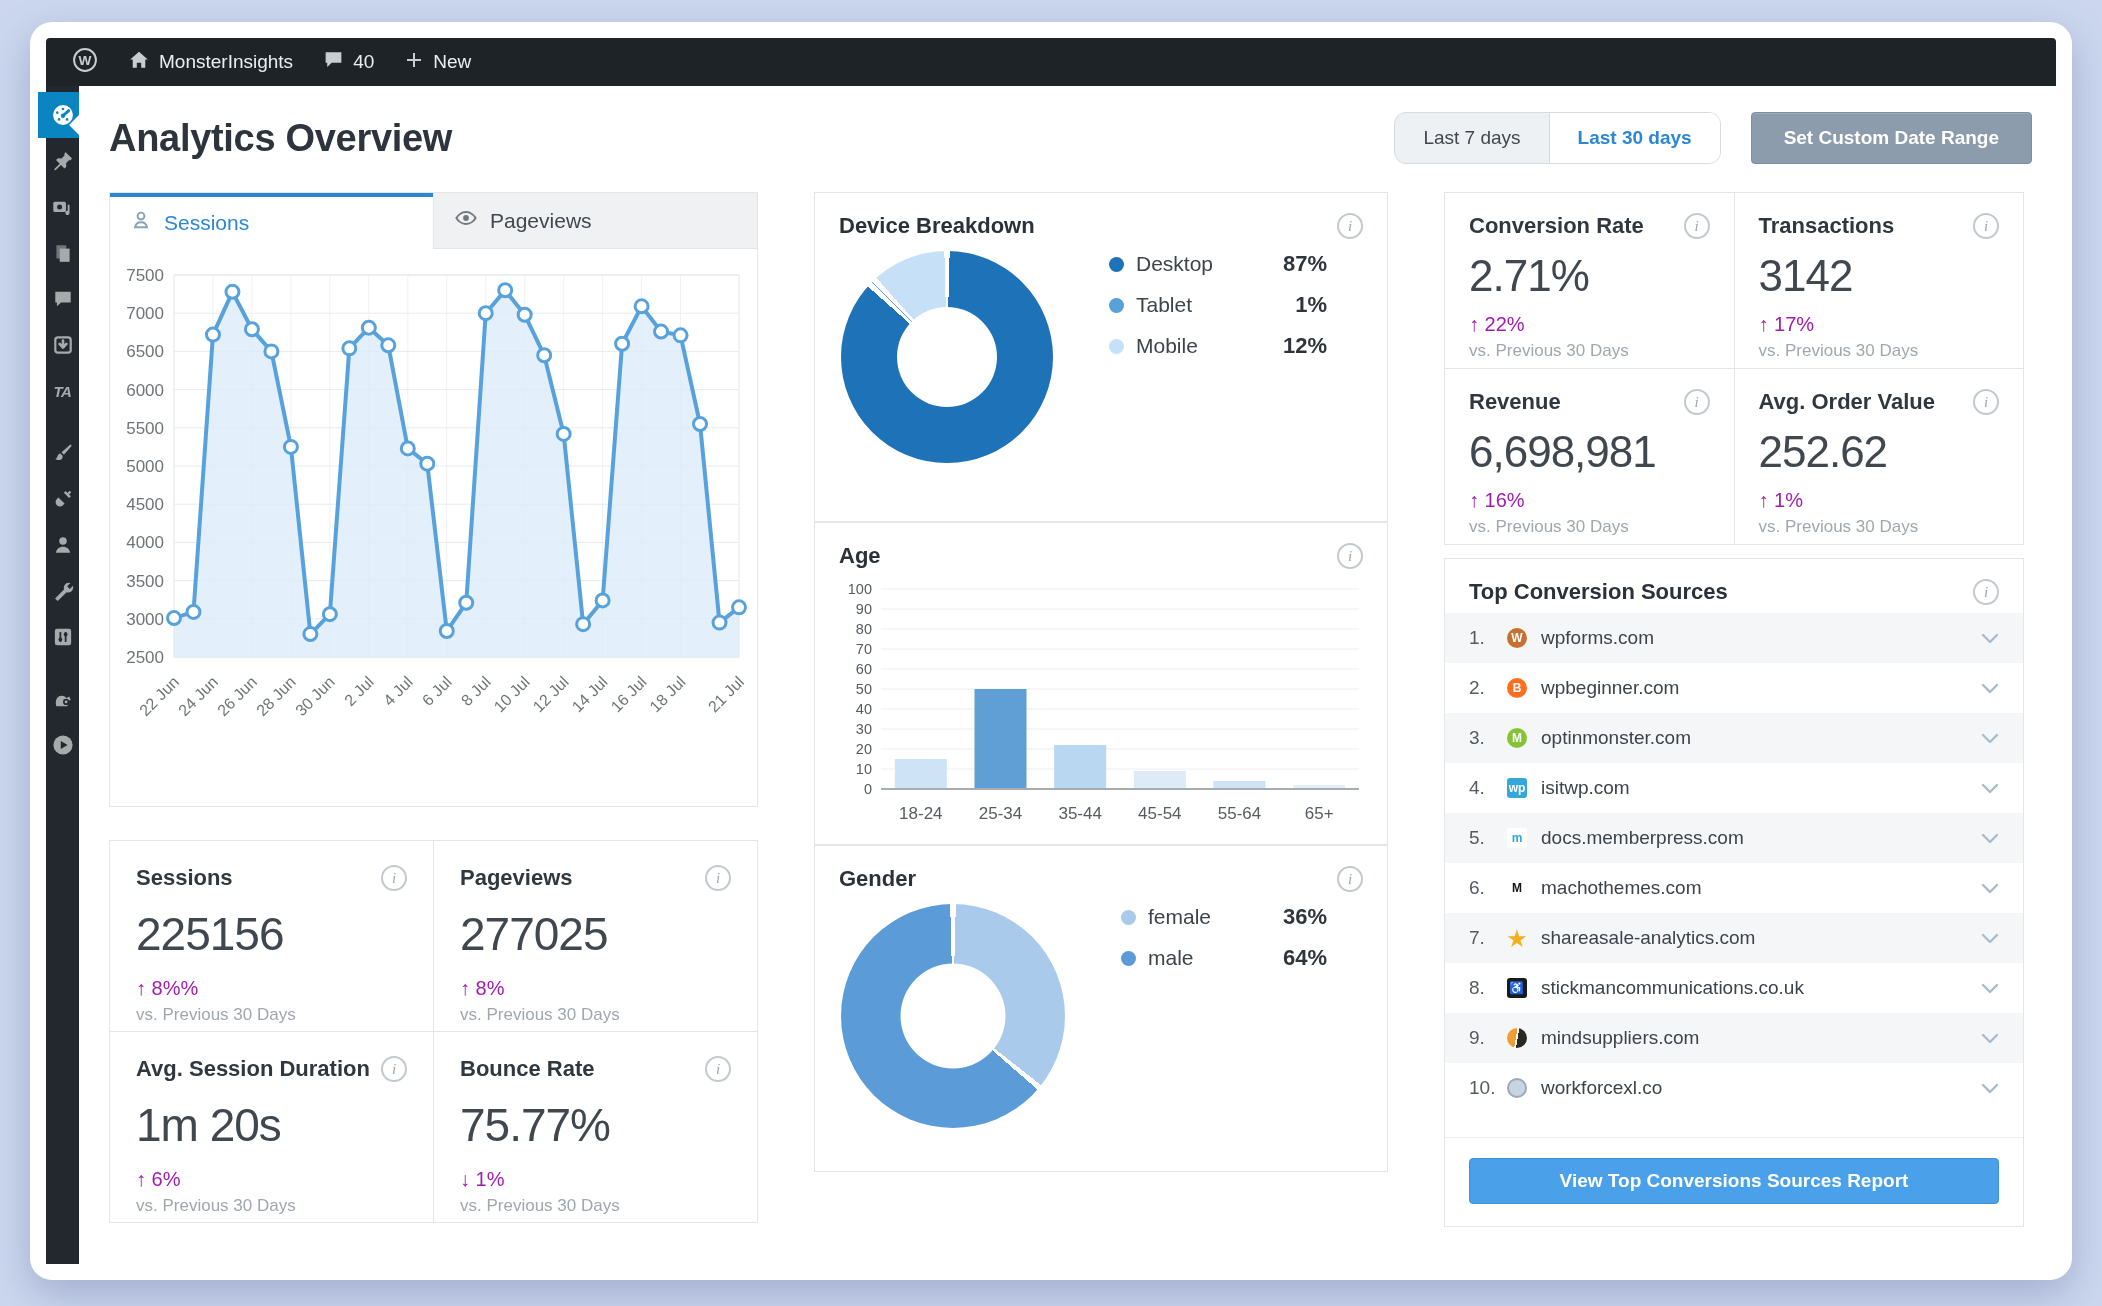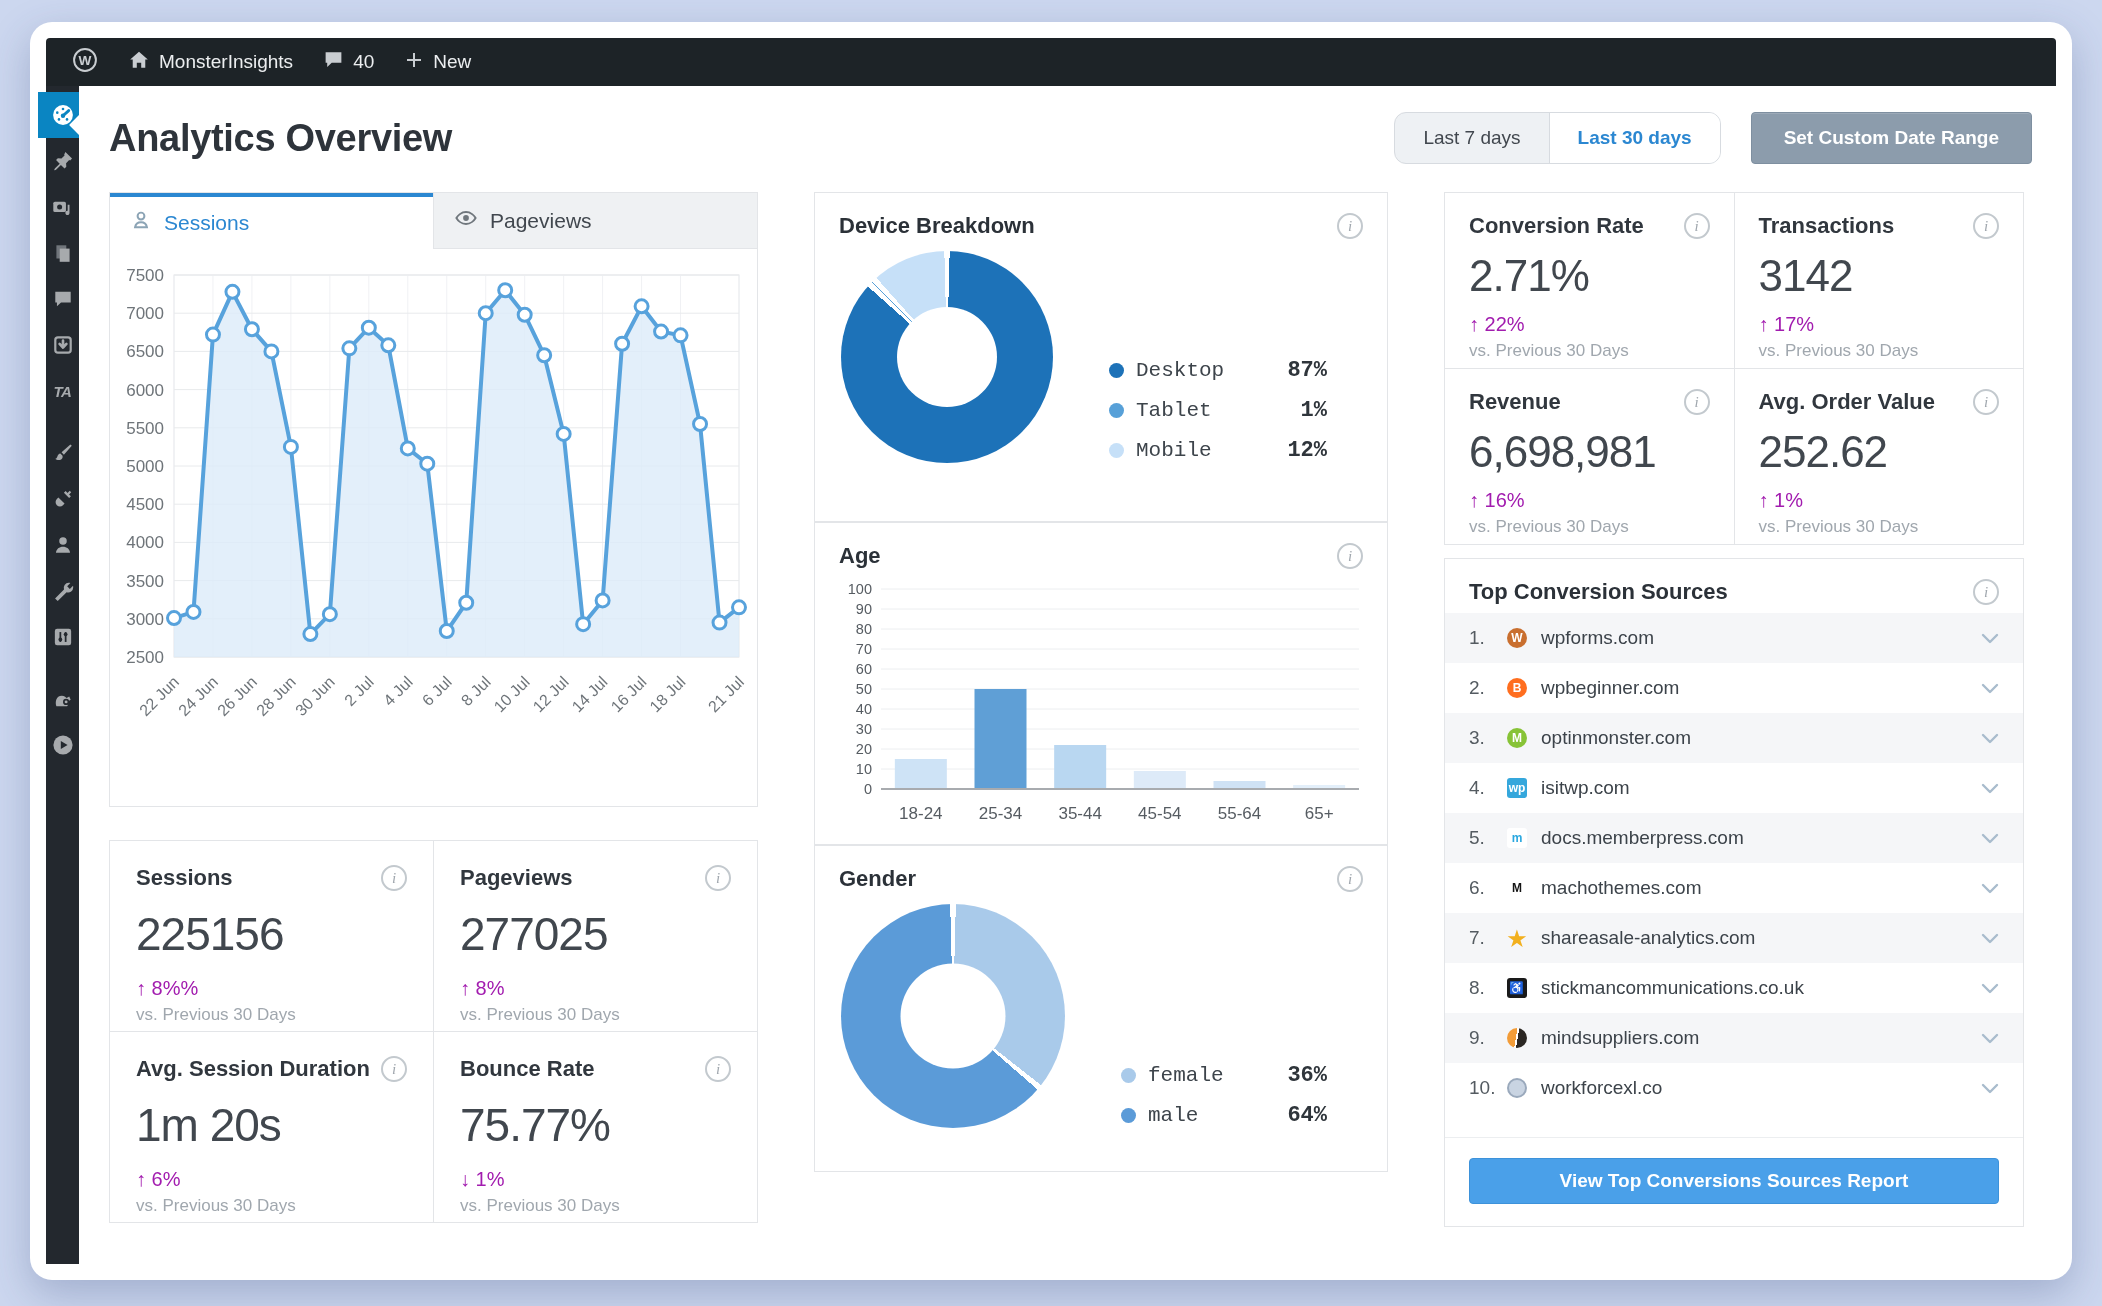--- a/index.html
+++ b/index.html
@@ -55,21 +55,21 @@
   .col3 .stat-value{margin-top:12px;font-size:44px;}
   .stat-change{margin-top:16px;font-size:20px;color:#a21caf;}
   .col3 .stat-change{margin-top:12px;}
   .stat-note{margin-top:5px;font-size:17px;color:#a0a7ae;}
   .info{width:26px;height:26px;border:2px solid #c3c9ce;border-radius:50%;color:#a0a7ae;
     font-size:15px;display:flex;align-items:center;justify-content:center;font-style:italic;
     font-family:"Liberation Serif",serif;cursor:pointer;flex:none;}
   
   .panel-head{display:flex;justify-content:space-between;align-items:center;padding:20px 24px 8px;}
   .panel-title{font-size:22px;font-weight:bold;color:#2b3138;}
-  .donut-row{display:flex;align-items:flex-end;padding:4px 26px 0;font-family:Liberation Mono, monospace;}
+  .donut-row{display:flex;align-items:flex-start;padding:4px 26px 0;}
   .donut{position:relative;border-radius:50%;flex:none;}
   .donut-hole{position:absolute;left:50%;top:50%;transform:translate(-50%,-50%);background:#fff;border-radius:50%;}
   .legend{flex:1;margin-left:56px;padding-right:34px;display:flex;flex-direction:column;gap:15px;}
   .legend-row{display:flex;align-items:center;}
   .legend-dot{width:15px;height:15px;border-radius:50%;margin-right:12px;flex:none;}
   .legend-label{font-size:21px;color:#3d444b;}
   .legend-value{margin-left:auto;font-size:22px;font-weight:bold;color:#2f353b;}
   .age-wrap{padding:2px 20px 0;}
   
   .sources{margin-top:13px;height:669px;display:flex;flex-direction:column;}

